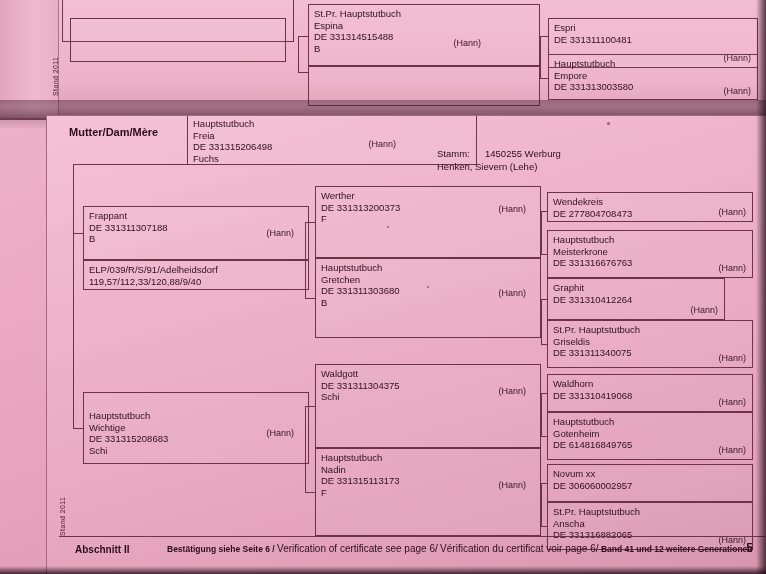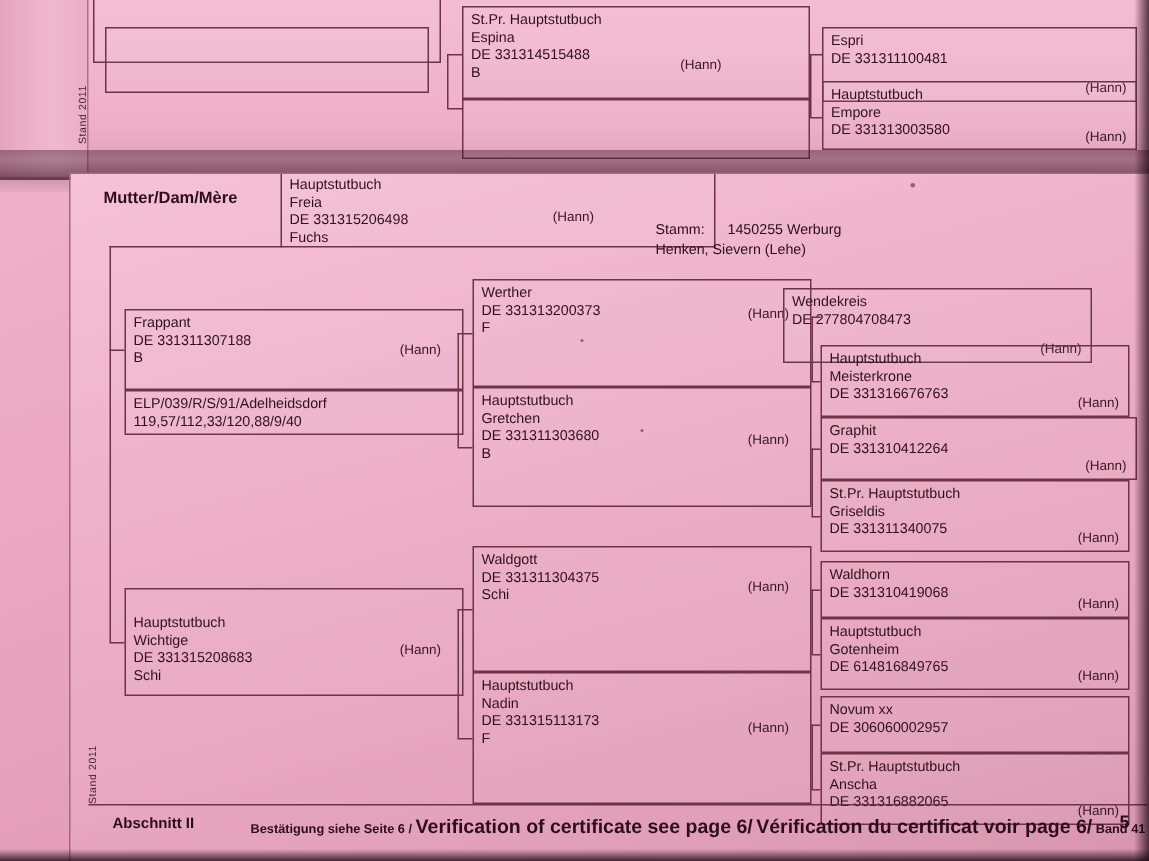--- a/index.html
+++ b/index.html
@@ -111,21 +111,21 @@
     position: absolute;
     left: 28px; top: 428px;
     font-size: 10px; font-weight: bold; color: #2c0d1e;
   }
   .footer-mid {
     position: absolute;
     left: 120px; top: 427px;
     font-size: 8.5px; font-weight: bold; color: #2c0d1e;
     white-space: nowrap;
   }
-  .footer-mid .thin { font-weight: bold; font-size: 13px; }
+  .footer-mid .thin { font-weight: normal; font-size: 10px; }
   .footer-page {
     position: absolute;
     right: 14px; top: 425px;
     font-size: 12px; font-weight: bold; color: #2c0d1e;
   }
   .speck {
     position:absolute;
     width:3px;height:3px;border-radius:50%;
     background: rgba(70,25,45,0.55);
   }
@@ -246,34 +246,34 @@
     </div>
 
     <div class="box" style="left:268px; top:332px; width:226px; height:88px;">
       <p class="line">Hauptstutbuch</p>
       <p class="line">Nadin</p>
       <p class="line">DE 331315113173</p>
       <p class="line">F</p>
       <span class="hann" style="right:14px; bottom:44px;">(Hann)</span>
     </div>
 
-    <div class="box" style="left:475px; top:76px; width:206px; height:50px;">
+    <div class="box" style="left:500px; top:76px; width:206px; height:30px;">
       <p class="line">Wendekreis</p>
       <p class="line">DE 277804708473</p>
       <span class="hann">(Hann)</span>
     </div>
 
     <div class="box" style="left:500px; top:114px; width:206px; height:48px;">
       <p class="line">Hauptstutbuch</p>
       <p class="line">Meisterkrone</p>
       <p class="line">DE 331316676763</p>
       <span class="hann">(Hann)</span>
     </div>
 
-    <div class="box" style="left:500px; top:162px; width:211px; height:42px;">
+    <div class="box" style="left:500px; top:162px; width:178px; height:42px;">
       <p class="line">Graphit</p>
       <p class="line">DE 331310412264</p>
       <span class="hann">(Hann)</span>
     </div>
 
     <div class="box" style="left:500px; top:204px; width:206px; height:48px;">
       <p class="line">St.Pr.   Hauptstutbuch</p>
       <p class="line">Griseldis</p>
       <p class="line">DE 331311340075</p>
       <span class="hann">(Hann)</span>

